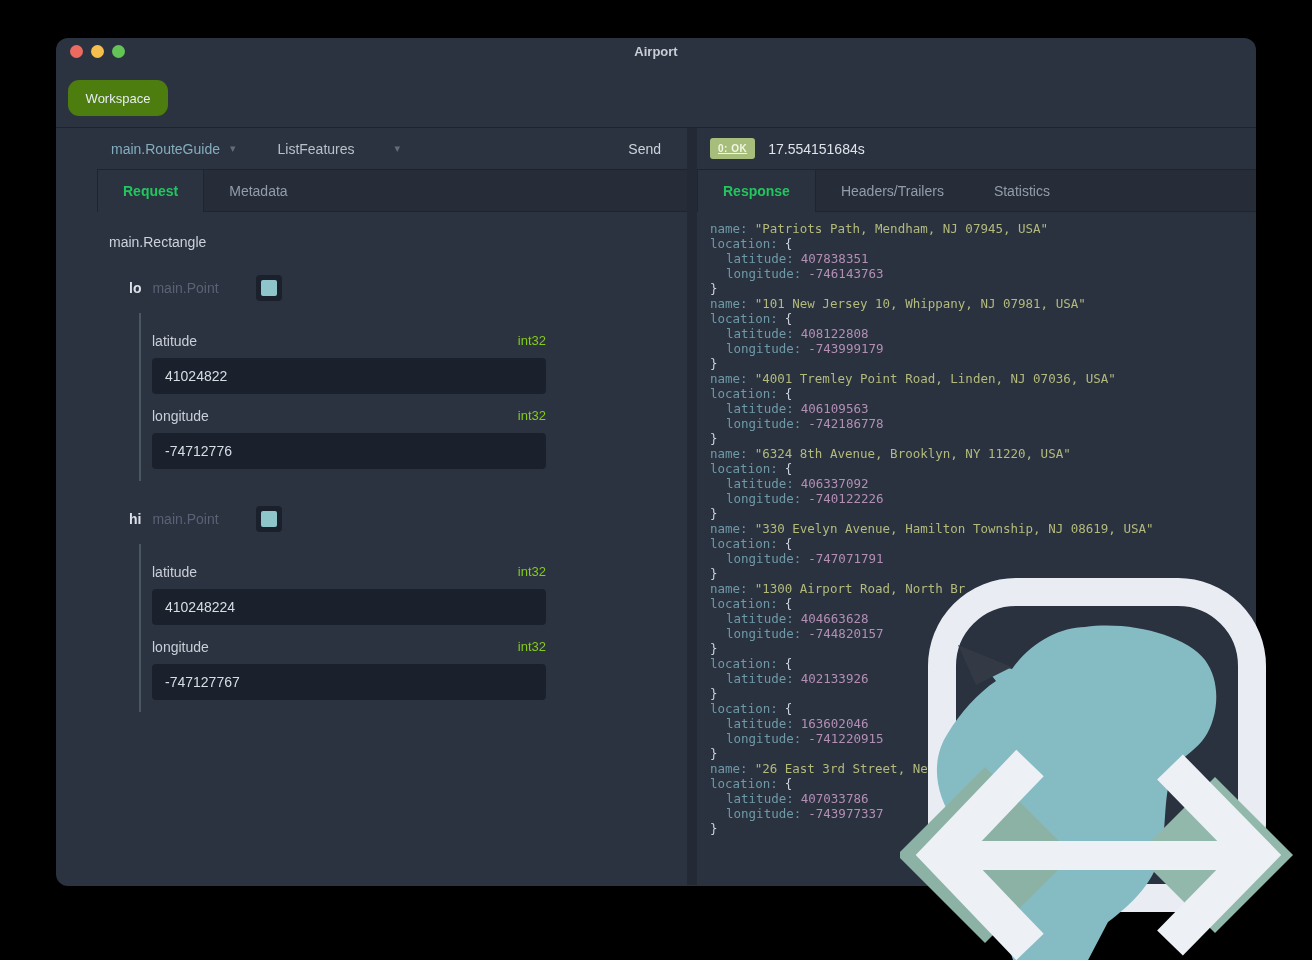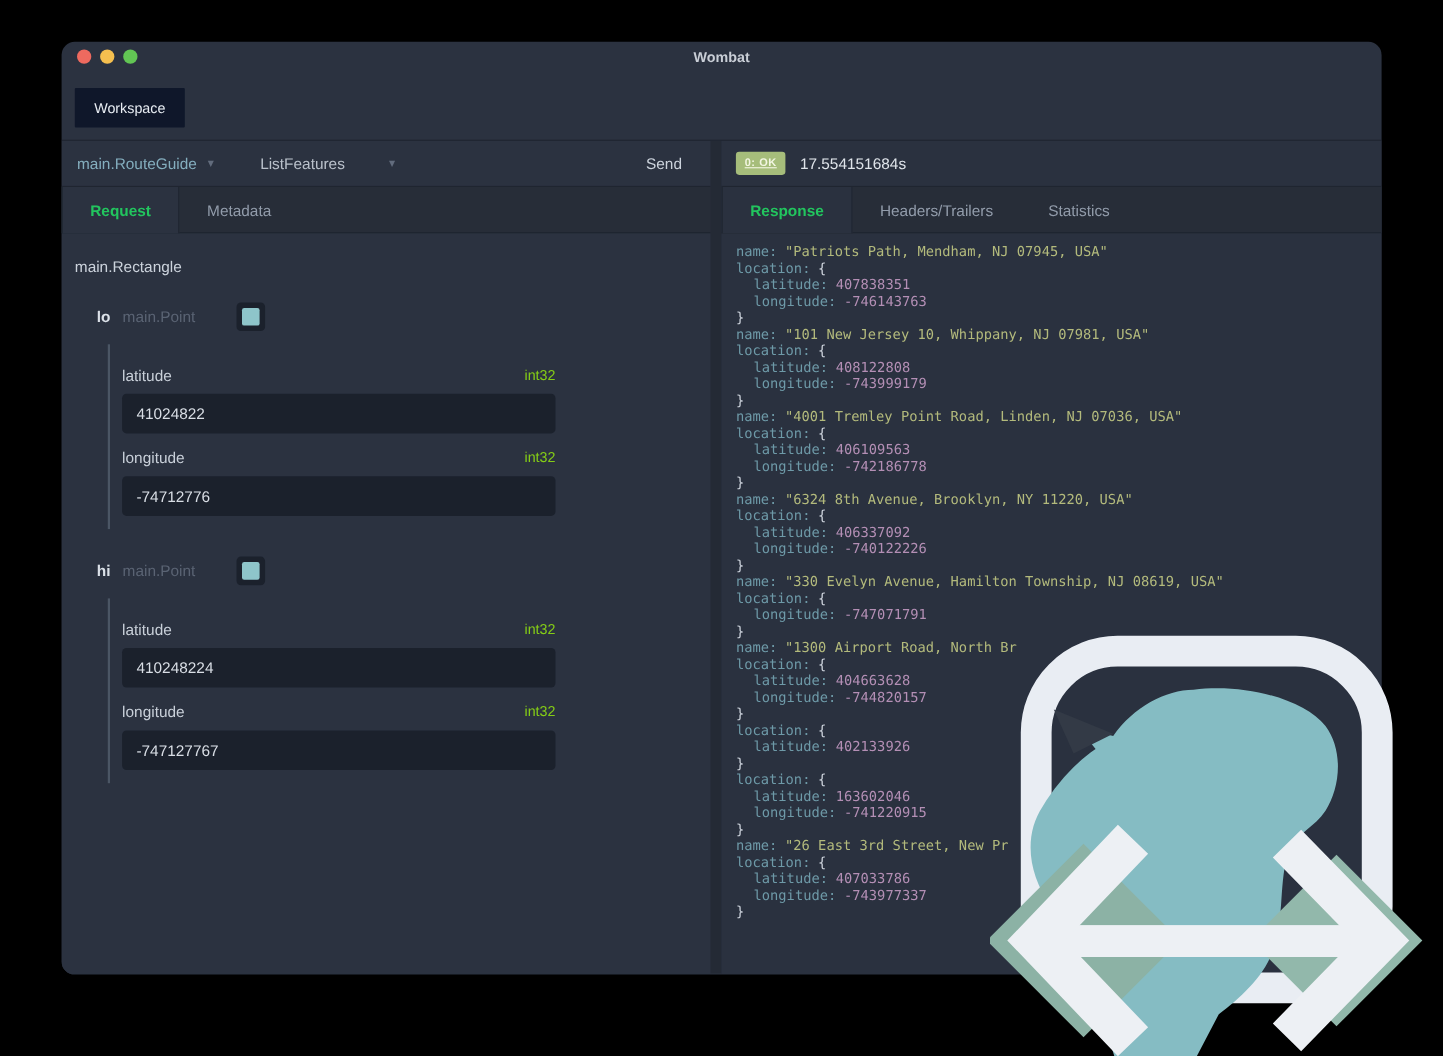--- a/index.html
+++ b/index.html
@@ -12,28 +12,28 @@
             box-shadow:0 18px 60px rgba(0,0,0,.65); }
 
   
   .titlebar { position:relative; height:90px; border-bottom:1px solid #1f2530; }
   .traffic { position:absolute; left:14px; top:7px; display:flex; gap:8px; }
   .dot { width:13px; height:13px; border-radius:50%; }
   .dot.red{ background:#ee6a5f; } .dot.yellow{ background:#f5bf4f; } .dot.green{ background:#62c554; }
   .win-title { position:absolute; left:0; right:0; top:6px; text-align:center;
                font-size:13px; font-weight:700; color:#c9ced6; }
   .workspace-btn { position:absolute; left:12px; top:42px; width:100px; height:36px;
-                   background:#0f172a; border:none; border-radius:1px;
+                   background:#4d7c0f; border:none; border-radius:11px;
                    color:#e8edf3; font-size:13px; font-family:inherit; cursor:pointer; }
   .server { position:absolute; left:0; right:0; top:42px; text-align:center; }
   .server .addr { font-size:15px; font-weight:700; color:#abc8c7; }
   .server .state { font-size:12px; color:#9db9a9; margin-top:2px; }
 
   
-  .main { display:flex; height:757px; }
+  .main { display:flex; height:757px;padding-left:41px; }
   .col-left { width:590px; display:flex; flex-direction:column; background:#2b3240; }
   .divider { width:10px; background:#242a35; }
   .col-right { flex:1; display:flex; flex-direction:column; background:#2a313f; }
 
   .toolbar { height:42px; flex:0 0 42px; display:flex; align-items:center;
              border-bottom:1px solid #1f2530; }
   .svc-select { display:flex; align-items:center; gap:10px; margin-left:14px; cursor:pointer; }
   .svc-name { font-size:14px; color:#84aebe; }
   .chev { font-size:11px; color:#626c7d; }
   .mtd-select { display:flex; align-items:center; gap:40px; margin-left:42px; cursor:pointer; }
@@ -92,21 +92,21 @@
 
 <div class="canvas">
   <div class="window">
 
     <div class="titlebar">
       <div class="traffic">
         <div class="dot red"></div>
         <div class="dot yellow"></div>
         <div class="dot green"></div>
       </div>
-      <div class="win-title">Wombat</div>
+      <div class="win-title">Airport</div>
       <button class="workspace-btn">Workspace</button>
     </div>
 
     <div class="main">
 
       <div class="col-left">
         <div class="toolbar">
           <div class="svc-select">
             <span class="svc-name">main.RouteGuide</span>
             <span class="chev">▾</span>

